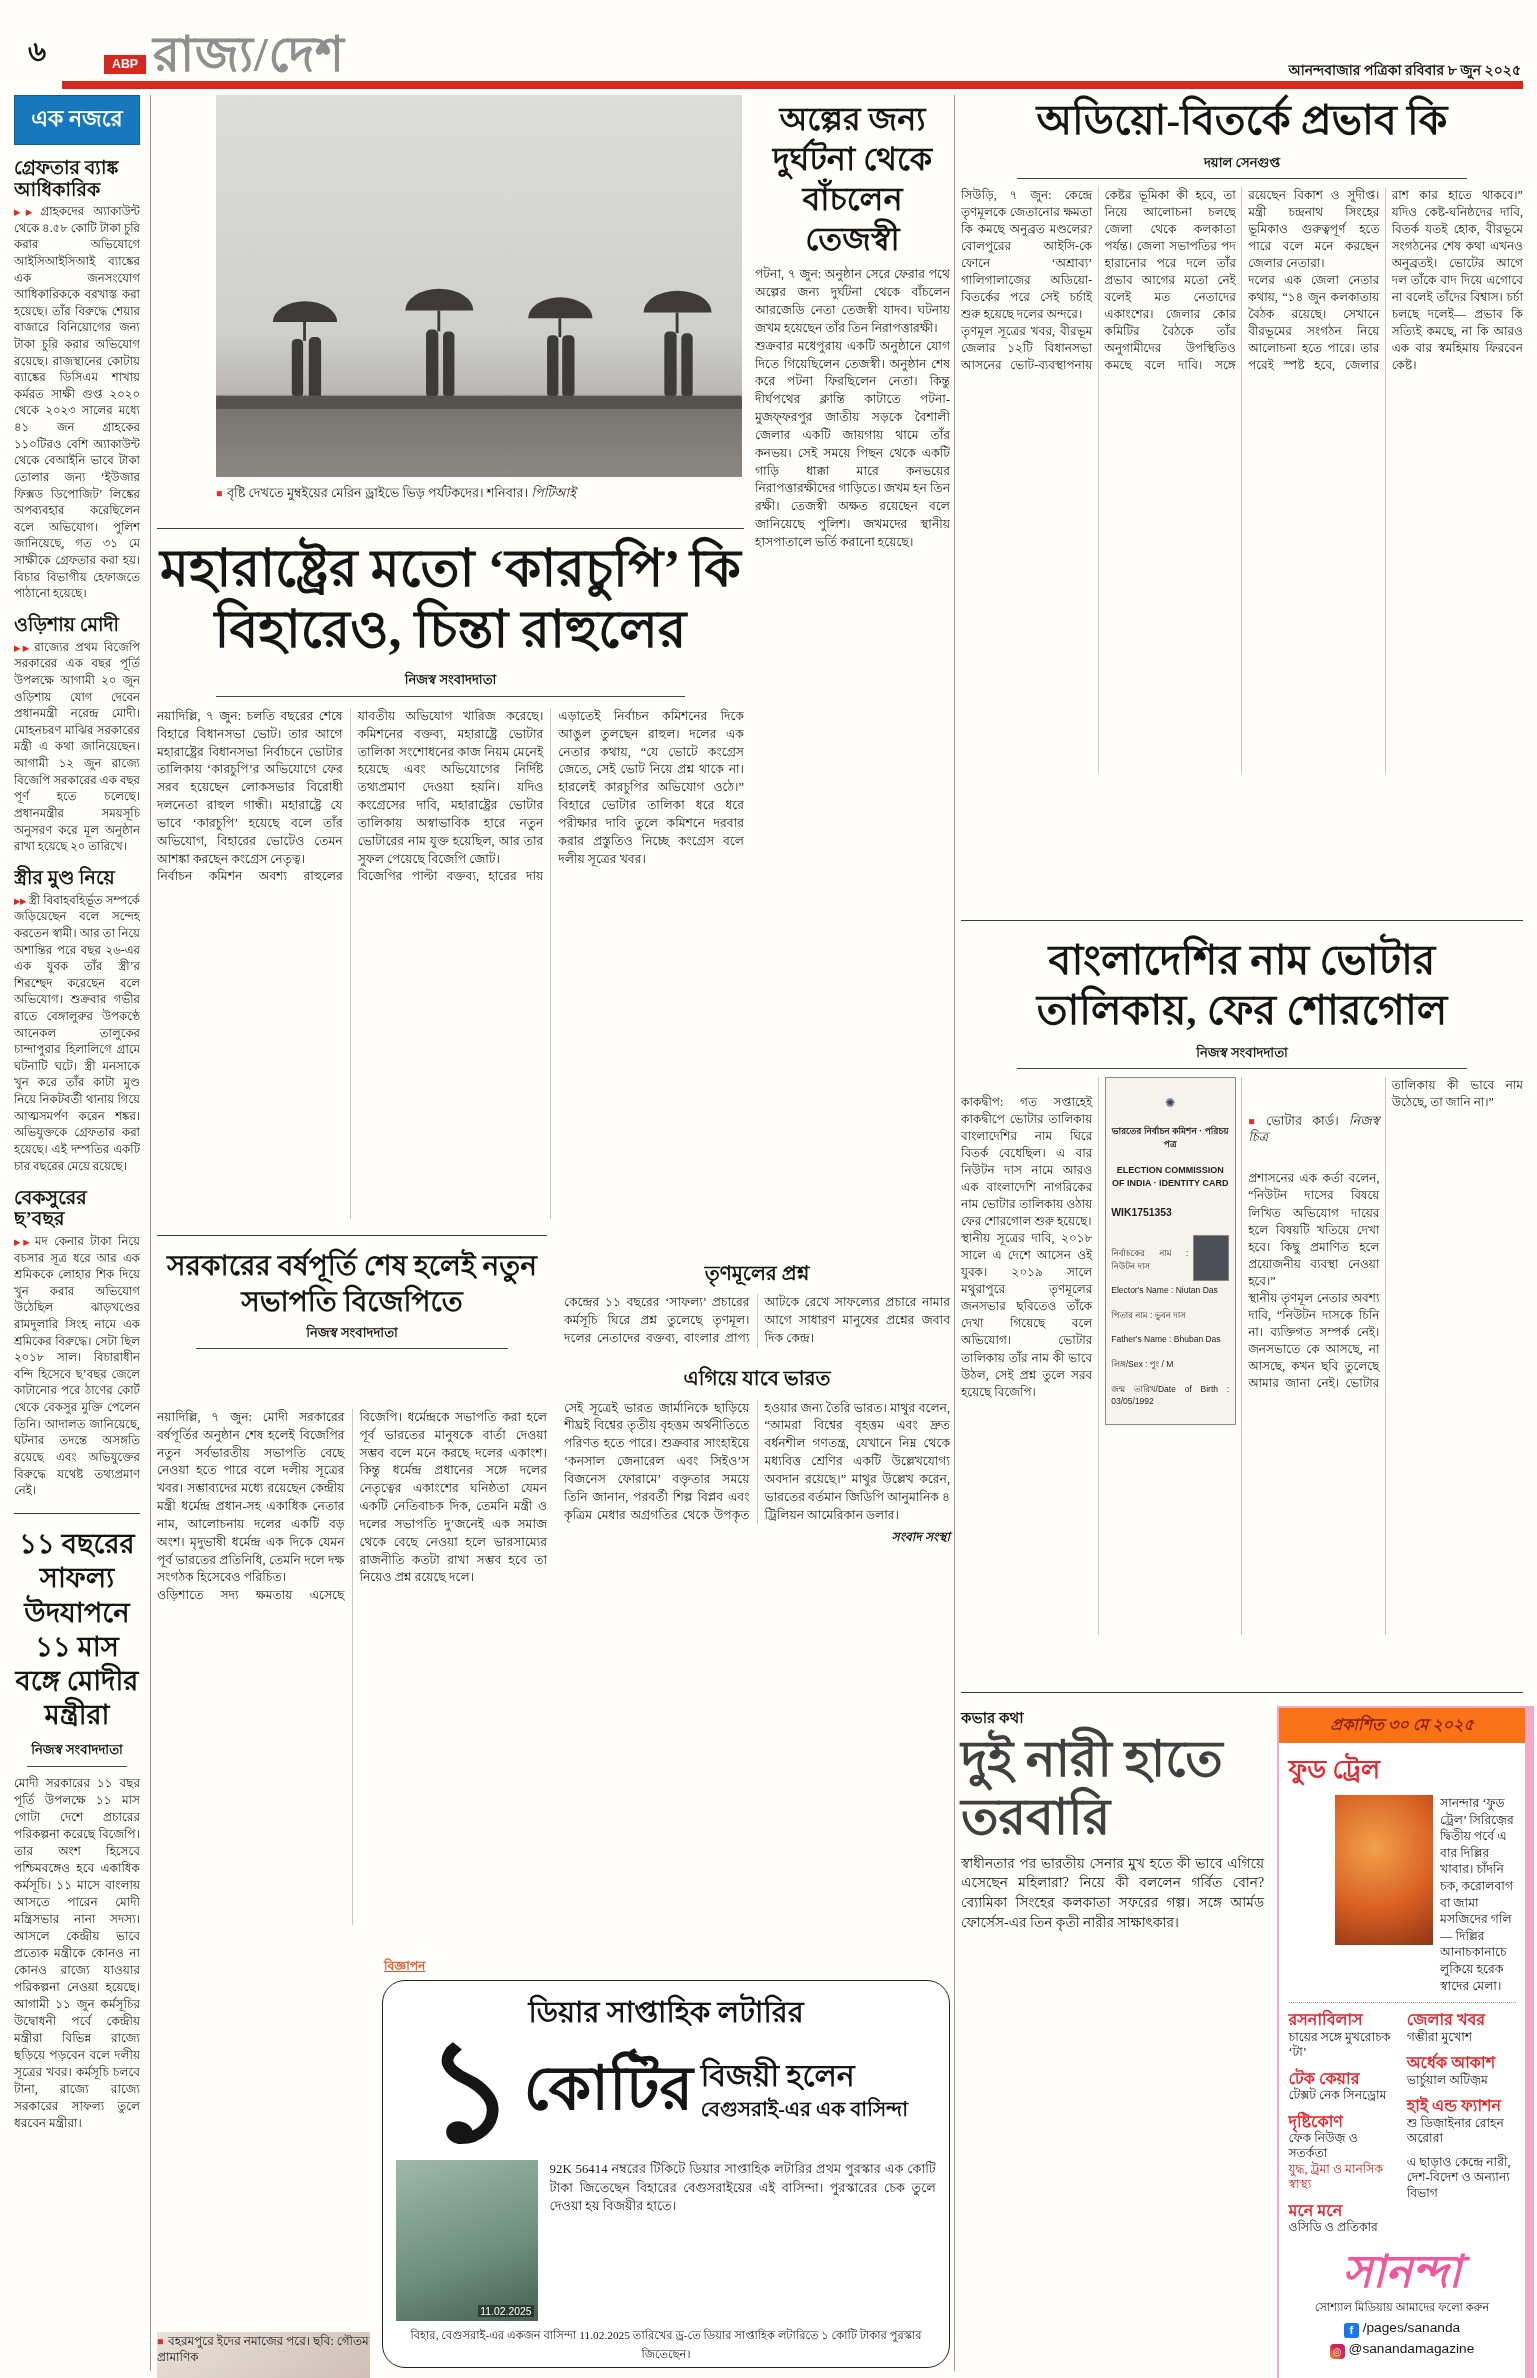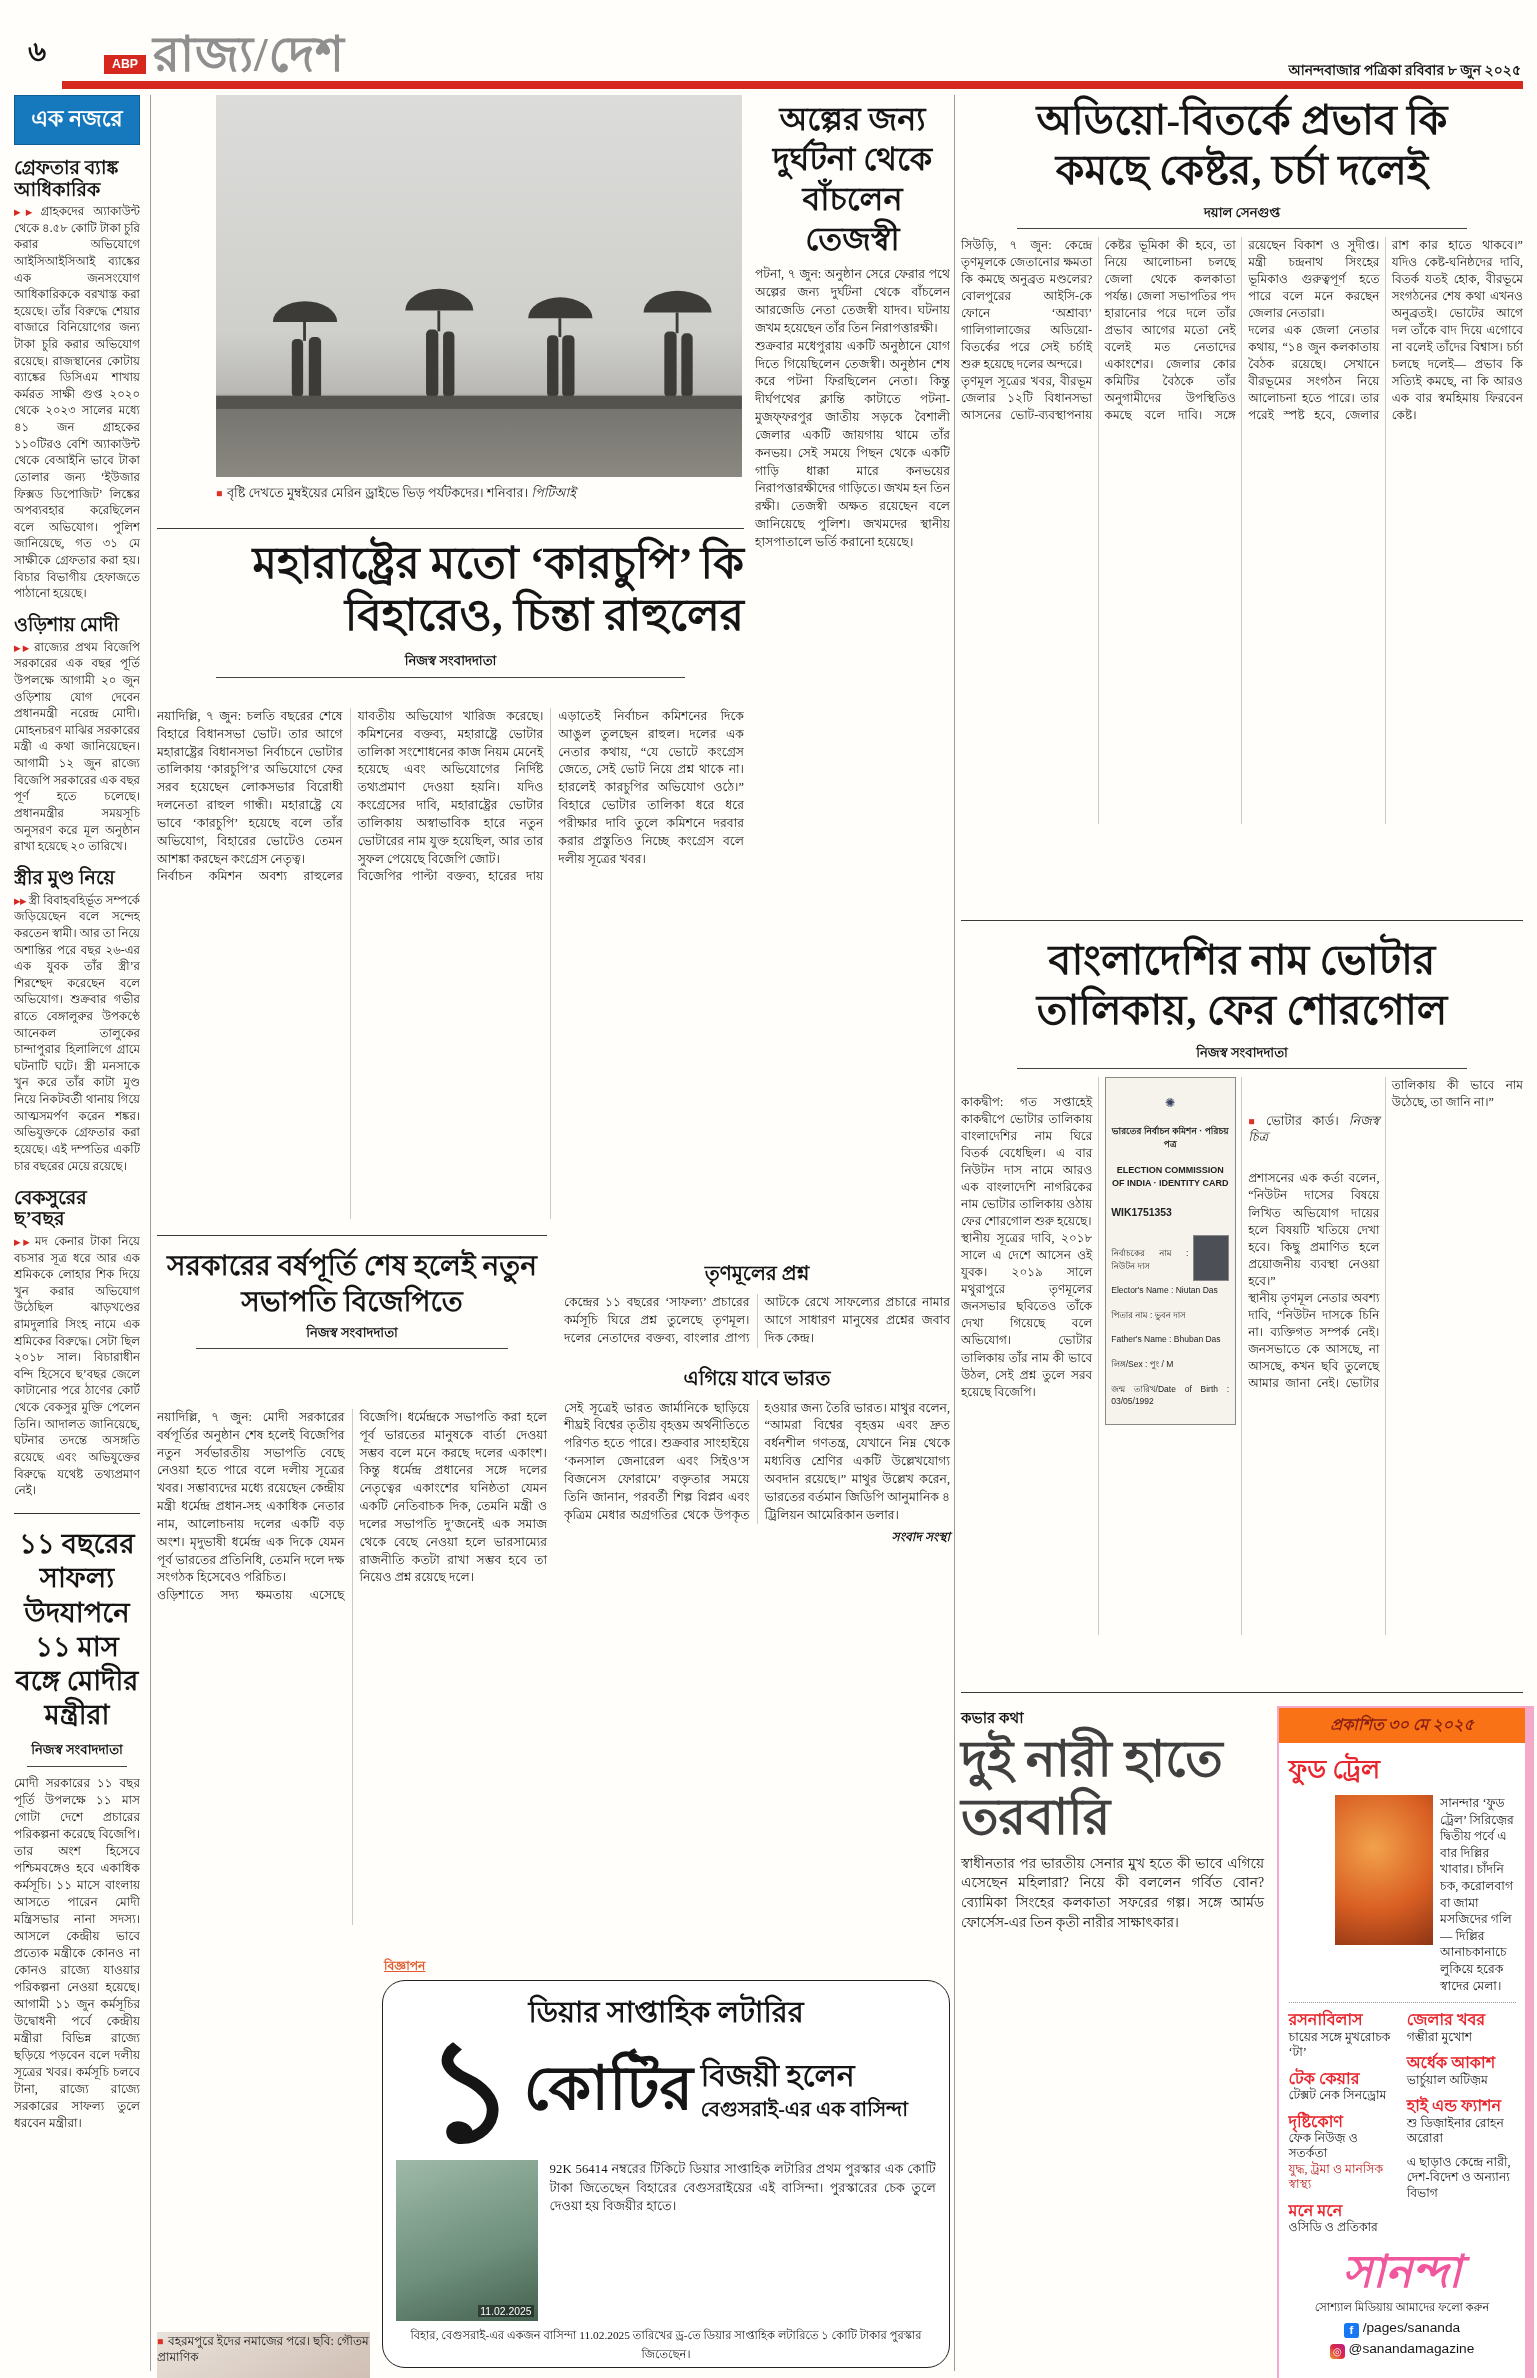--- a/index.html
+++ b/index.html
@@ -27,21 +27,21 @@
   .byline{text-align:center;font-weight:bold;font-size:13.2px;margin:1.9px 0 3.8px;}
   .byrule{border:0;border-top:0.9px solid #444;width:80%;margin:3.8px auto 7.6px;}
   .body13{font-size:12.3px;line-height:1.45;white-space:pre-line;}
   .body12{font-size:12px;line-height:1.42;white-space:pre-line;}
   
   .ph{position:relative;overflow:hidden;}
   .cap{font-size:12.8px;line-height:1.3;}
   .sq{color:#e03127;font-size:10.4px;margin-right:4.7px;}
   .credit{font-style:italic;}
   
-  .lead-h{font-size:44px;font-weight:bold;line-height:1.18;text-align:right;}
+  .lead-h{font-size:52px;font-weight:bold;line-height:1.18;text-align:center;}
   .mid-h{font-size:32px;font-weight:bold;line-height:1.25;text-align:center;}
   .sub-h{font-size:28px;font-weight:bold;line-height:1.3;text-align:center;}
   .r-h{font-size:41px;font-weight:bold;line-height:1.22;text-align:center;}
   .kicker{font-size:20px;font-weight:bold;text-align:center;margin:9.5px 0 3.8px;}
   .cols3{column-count:3;column-gap:15px;column-rule:0.9px solid #c9c9c9;}
   .cols2{column-count:2;column-gap:15px;column-rule:0.9px solid #c9c9c9;}
   .cols4{column-count:4;column-gap:12.3px;column-rule:0.9px solid #c9c9c9;}
   .credit-line{text-align:right;font-style:italic;font-weight:bold;font-size:12.3px;}
   
   .vcard{break-inside:avoid;border:0.9px solid #8a8a84;background:#f5f3ec;padding:4.7px 5.7px;margin:7.6px 0;
@@ -218,21 +218,20 @@
         <div class="lot-body jt">92K 56414 নম্বরের টিকিটে ডিয়ার সাপ্তাহিক লটারির প্রথম পুরস্কার এক কোটি টাকা জিতেছেন বিহারের বেগুসরাইয়ের এই বাসিন্দা। পুরস্কারের চেক তুলে দেওয়া হয় বিজয়ীর হাতে।</div>
       </div>
       <div class="lot-cap">বিহার, বেগুসরাই-এর একজন বাসিন্দা 11.02.2025 তারিখের ড্র-তে ডিয়ার সাপ্তাহিক লটারিতে ১ কোটি টাকার পুরস্কার জিতেছেন।</div>
     </div>
   </section>
 
   <section class="abs" style="left:961px;top:95px;width:562px;height:2276px;">
 
     <article>
       <div class="r-h">অডিয়ো-বিতর্কে প্রভাব কি</div>
-      <div class="r-h">কমছে কেষ্টর, চর্চা দলেই</div>
       <div class="byline" style="margin-top:7.6px;">দয়াল সেনগুপ্ত</div>
       <hr class="byrule">
       <div class="cols4 body12 jt" style="height:587px;">সিউড়ি, ৭ জুন: কেন্দ্রে তৃণমূলকে জেতানোর ক্ষমতা কি কমছে অনুব্রত মণ্ডলের? বোলপুরের আইসি-কে ফোনে ‘অশ্রাব্য’ গালিগালাজের অডিয়ো-বিতর্কের পরে সেই চর্চাই শুরু হয়েছে দলের অন্দরে।
 তৃণমূল সূত্রের খবর, বীরভূম জেলার ১২টি বিধানসভা আসনের ভোট-ব্যবস্থাপনায় কেষ্টর ভূমিকা কী হবে, তা নিয়ে আলোচনা চলছে জেলা থেকে কলকাতা পর্যন্ত। জেলা সভাপতির পদ হারানোর পরে দলে তাঁর প্রভাব আগের মতো নেই বলেই মত নেতাদের একাংশের। জেলার কোর কমিটির বৈঠকে তাঁর অনুগামীদের উপস্থিতিও কমছে বলে দাবি। সঙ্গে রয়েছেন বিকাশ ও সুদীপ্ত। মন্ত্রী চন্দ্রনাথ সিংহের ভূমিকাও গুরুত্বপূর্ণ হতে পারে বলে মনে করছেন জেলার নেতারা।
 দলের এক জেলা নেতার কথায়, “১৪ জুন কলকাতায় বৈঠক রয়েছে। সেখানে বীরভূমের সংগঠন নিয়ে আলোচনা হতে পারে। তার পরেই স্পষ্ট হবে, জেলার রাশ কার হাতে থাকবে।” যদিও কেষ্ট-ঘনিষ্ঠদের দাবি, বিতর্ক যতই হোক, বীরভূমে সংগঠনের শেষ কথা এখনও অনুব্রতই। ভোটের আগে দল তাঁকে বাদ দিয়ে এগোবে না বলেই তাঁদের বিশ্বাস। চর্চা চলছে দলেই— প্রভাব কি সত্যিই কমছে, না কি আরও এক বার স্বমহিমায় ফিরবেন কেষ্ট।</div>
     </article>
 
     <div class="hline" style="left:0;top:825px;width:562px;"></div>
 
     <article class="abs" style="left:0;top:840px;width:562px;">

